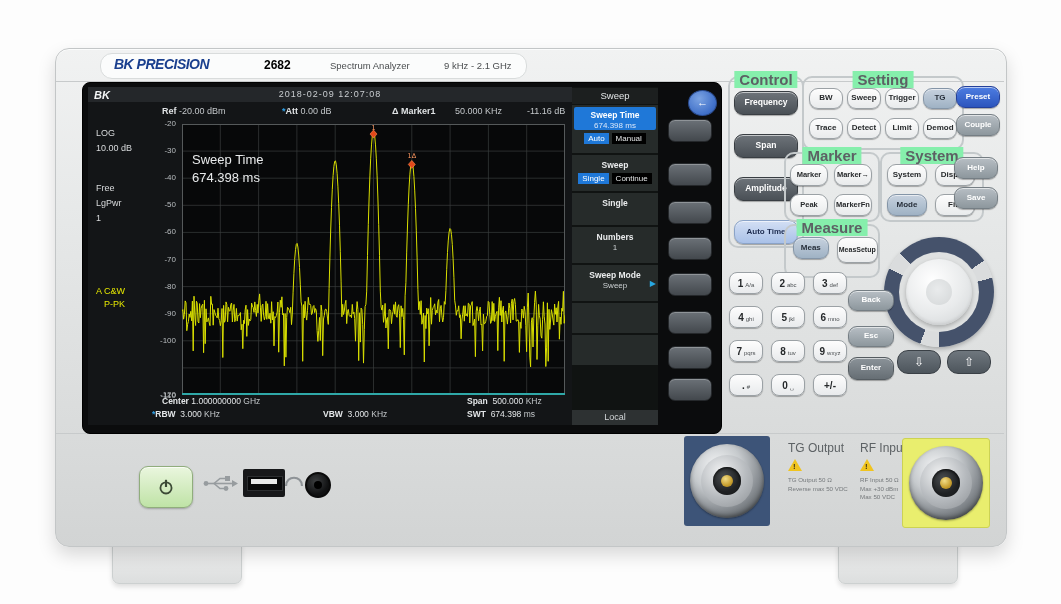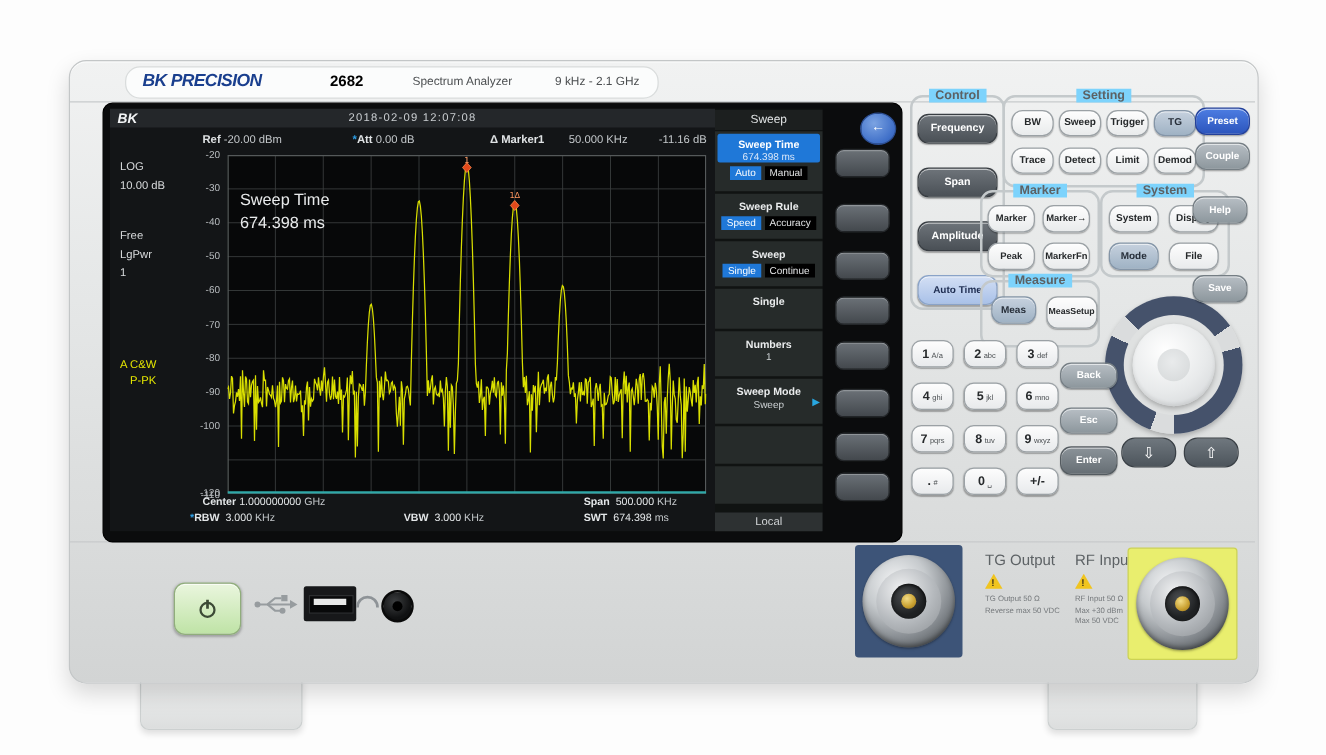--- a/index.html
+++ b/index.html
@@ -60,21 +60,21 @@
   
   .softkey{position:absolute;left:668px;width:42px;height:21px;border-radius:7px;
         background:linear-gradient(#6b7177,#43484d);border:1px solid #25282b;
         box-shadow:inset 0 1px 0 rgba(255,255,255,.25);}
   #back-btn{position:absolute;left:688px;top:90px;width:27px;height:24px;border-radius:50%;
         background:radial-gradient(circle at 38% 32%,#7ba3e2,#3f6fc8 70%,#33599f);
         border:1px solid #2c4e92;color:#fff;font-size:11px;text-align:center;line-height:23px;}
   
   .group{position:absolute;border:2px solid #c4c9cb;border-radius:10px;}
   .group-label{position:absolute;top:-7px;left:50%;transform:translateX(-50%);
-        background:#7dd3fc;padding:0 5px;font-size:10px;font-weight:bold;color:#5c6164;white-space:nowrap;}
+        background:#86efac;padding:0 5px;font-size:15px;font-weight:bold;color:#5c6164;white-space:nowrap;}
   .btn{display:flex;align-items:center;justify-content:center;text-align:center;border-radius:9px;
         font-size:8px;font-weight:bold;line-height:1.1;color:#26292b;
         background:linear-gradient(#fdfdfd,#e9ebec);border:1px solid #9ba1a5;
         box-shadow:0 1px 1px rgba(0,0,0,.3), inset 0 1px 0 rgba(255,255,255,.6);}
   .btn.dark{background:linear-gradient(#6e747a,#4a5056);color:#fff;border-color:#393e43;font-size:8.5px;}
   .btn.lightblue{background:linear-gradient(#d3dff4,#a9c1e8);color:#1d2c50;border-color:#8aa3c8;}
   .btn.bluegray{background:linear-gradient(#c6d1de,#9fb2c4);color:#272f3a;border-color:#8495a7;}
   .btn.blue{background:linear-gradient(#4d7de2,#2c55bd);color:#fff;border-color:#23409a;}
   .btn.gray{background:linear-gradient(#b7bec4,#8d979d);color:#fff;border-color:#757e84;}
   .btn.darkgray{background:linear-gradient(#8b9399,#666e74);color:#fff;border-color:#545b60;}
@@ -216,29 +216,20 @@
           <div class="mi-label">Sweep Time</div>
           <div class="mi-value">674.398 ms</div>
         </div>
         <div class="mi-toggle">
           <span class="opt sel">Auto</span>
           <span class="opt">Manual</span>
         </div>
       </div>
       <div class="menu-item" style="height: 36px;">
         <div class="mi-head">
-          <div class="mi-label">Sweep Rule</div>
-        </div>
-        <div class="mi-toggle">
-          <span class="opt sel">Speed</span>
-          <span class="opt">Accuracy</span>
-        </div>
-      </div>
-      <div class="menu-item" style="height: 36px;">
-        <div class="mi-head">
           <div class="mi-label">Sweep</div>
         </div>
         <div class="mi-toggle">
           <span class="opt sel">Single</span>
           <span class="opt">Continue</span>
         </div>
       </div>
       <div class="menu-item" style="height: 32px;">
         <div class="mi-head">
           <div class="mi-label">Single</div>
@@ -495,19 +486,19 @@
     <div class="softkey" style="top: 163px;"></div>
     <div class="softkey" style="top: 201px;"></div>
     <div class="softkey" style="top: 237px;"></div>
     <div class="softkey" style="top: 273px;"></div>
     <div class="softkey" style="top: 311px;"></div>
     <div class="softkey" style="top: 346px;"></div>
     <div class="softkey" style="top: 378px;"></div>
     <div class="btn abs blue" style="left: 956px; top: 86px; width: 42px; height: 20px;">Preset</div>
     <div class="btn abs gray" style="left: 956px; top: 114px; width: 42px; height: 20px;">Couple</div>
     <div class="btn abs gray" style="left: 954px; top: 157px; width: 42px; height: 20px;">Help</div>
-    <div class="btn abs gray" style="left: 954px; top: 187px; width: 42px; height: 20px; margin-top: 33px;">Save</div>
+    <div class="btn abs gray" style="left: 954px; top: 187px; width: 42px; height: 20px;">Save</div>
     <div class="btn abs gray" style="left: 848px; top: 290px; width: 44px; height: 19px;">Back</div>
     <div class="btn abs gray" style="left: 848px; top: 326px; width: 44px; height: 19px;">Esc</div>
     <div class="btn abs darkgray" style="left: 848px; top: 357px; width: 44px; height: 21px;">Enter</div>
     <div class="arrowbtn" style="left: 897px; top: 350px;">⇩</div>
     <div class="arrowbtn" style="left: 947px; top: 350px;">⇧</div>
   </div>
 
 </body></html>

